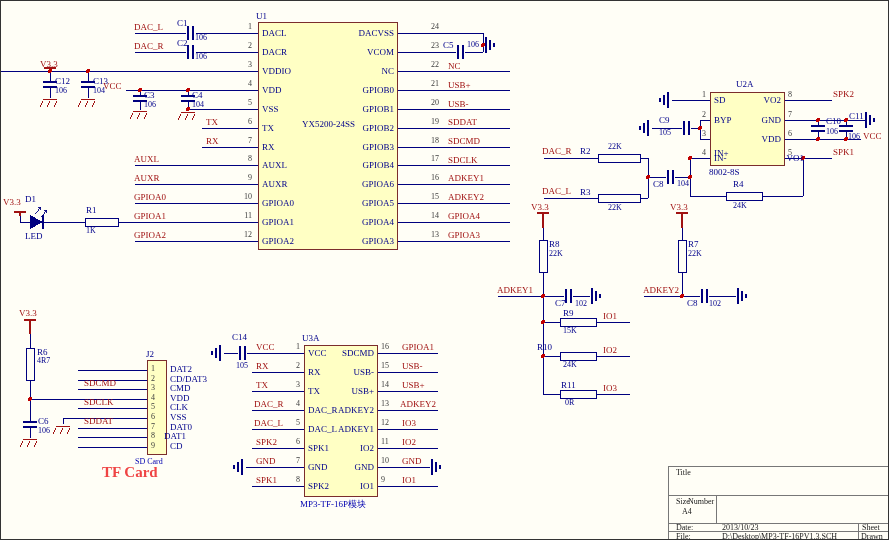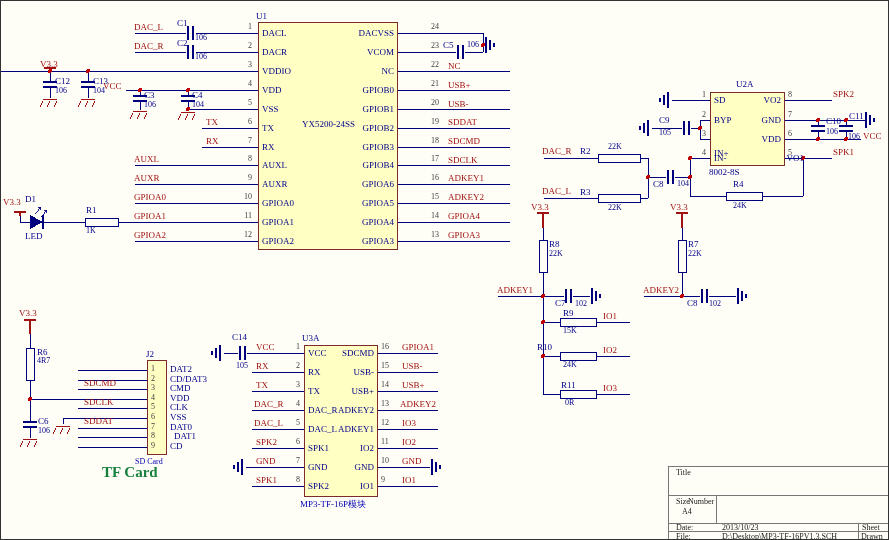--- a/index.html
+++ b/index.html
@@ -7,21 +7,21 @@
          font-family:"Liberation Serif",serif;}
   .icbox{position:absolute;background:#FFFFC4;border:1px solid #7B2D2D;box-sizing:border-box;z-index:1;}
   svg{position:absolute;left:0;top:0;z-index:2;}
   .t{position:absolute;font-size:9px;line-height:9px;white-space:nowrap;color:#00008B;z-index:3;}
   .s{font-size:8px;line-height:8px;}
   .net{color:#A01212;}
   .num{color:#3C3C3C;font-size:8px;line-height:8px;}
   .blue{color:#0000B0;}
   .tb{color:#1A1A1A;font-size:8px;line-height:8px;}
   .ra{text-align:right;}
-  .ttl{font-size:15px;font-weight:bold;color:#15803d;}
+  .ttl{font-size:15px;font-weight:bold;color:#ef4444;}
 </style>
 </head>
 <body>
 
 <div id="sheet">
 
   <div class="icbox" style="left:258px;top:22px;width:140px;height:228px"></div>
   <div class="icbox" style="left:710px;top:92px;width:75px;height:74px"></div>
   <div class="icbox" style="left:304px;top:345px;width:74px;height:152px"></div>
   <div class="icbox" style="left:147px;top:360px;width:20px;height:95px"></div>
@@ -372,21 +372,21 @@
   <span class="t num" style="left:151px;top:423px">7</span>
   <span class="t num" style="left:151px;top:432px">8</span>
   <span class="t num" style="left:151px;top:442px">9</span>
   <span class="t" style="left:170px;top:365px">DAT2</span>
   <span class="t" style="left:170px;top:375px">CD/DAT3</span>
   <span class="t" style="left:170px;top:384px">CMD</span>
   <span class="t" style="left:170px;top:394px">VDD</span>
   <span class="t" style="left:170px;top:403px">CLK</span>
   <span class="t" style="left:170px;top:413px">VSS</span>
   <span class="t" style="left:170px;top:423px">DAT0</span>
-  <span class="t" style="left:174px;top:432px">DAT1</span>
+  <span class="t" style="left:164px;top:432px">DAT1</span>
   <span class="t" style="left:170px;top:442px">CD</span>
   <span class="t blue s" style="left:135px;top:458px">SD Card</span>
   <span class="t ttl" style="left:102px;top:468px">TF Card</span>
 
   <span class="t tb" style="left:676px;top:469px">Title</span>
   <span class="t tb" style="left:676px;top:498px">Size</span>
   <span class="t tb" style="left:682px;top:508px">A4</span>
   <span class="t tb" style="left:688px;top:498px">Number</span>
   <span class="t tb" style="left:676px;top:524px">Date:</span>
   <span class="t tb" style="left:722px;top:524px">2013/10/23</span>

